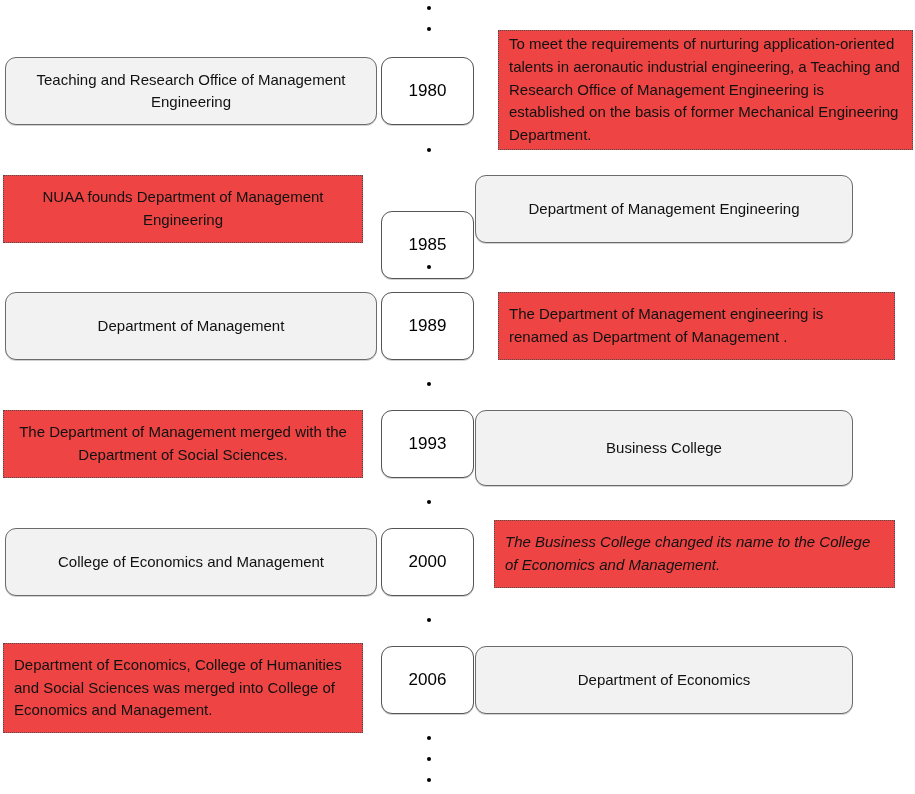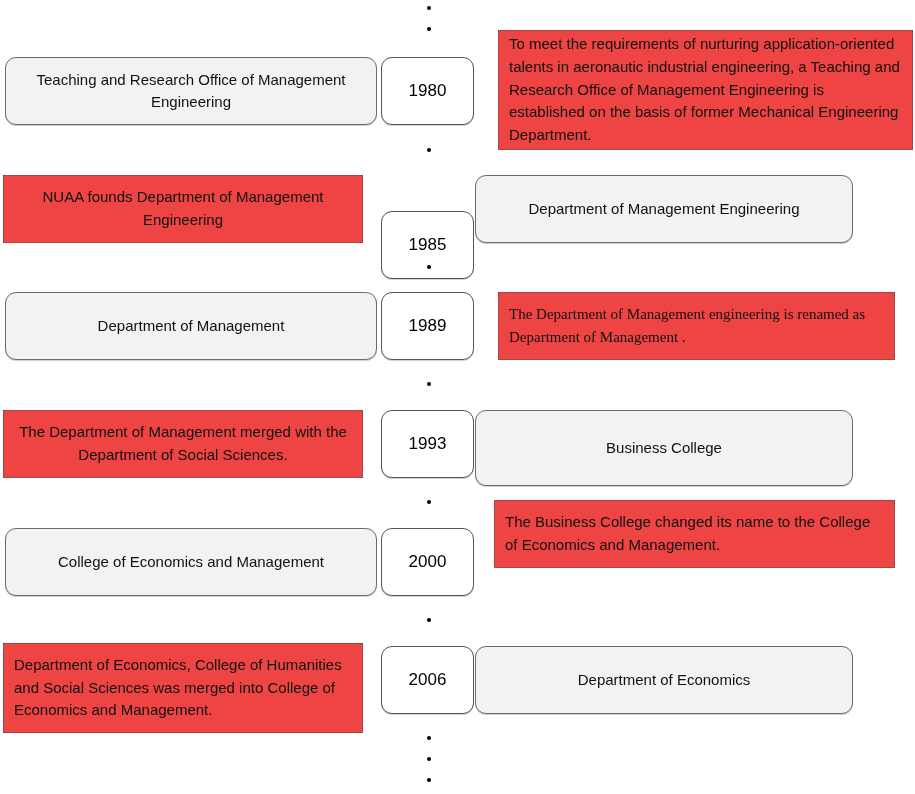--- a/index.html
+++ b/index.html
@@ -104,37 +104,37 @@
   <div class="year-box" style="left:381px; top:175px; width:93px; height:68px;margin-top:36px;">1985</div>
 
   <div class="name-box" style="left:475px; top:175px; width:378px; height:68px;">Department of Management Engineering</div>
 
   <div class="spine-dot" style="left:427px; top:265px;"></div>
 
   <div class="name-box" style="left:5px; top:292px; width:372px; height:68px;">Department of Management</div>
 
   <div class="year-box" style="left:381px; top:292px; width:93px; height:68px;">1989</div>
 
-  <div class="desc-box left-text" style="left:498px; top:292px; width:397px; height:68px;font-family:Liberation Serif, serif;">The Department of Management engineering is renamed as Department of Management .</div>
+  <div class="desc-box left-text" style="left:498px; top:292px; width:397px; height:68px;">The Department of Management engineering is renamed as Department of Management .</div>
 
   <div class="spine-dot" style="left:427px; top:382px;"></div>
 
   <div class="desc-box center-text" style="left:3px; top:410px; width:360px; height:68px;">The Department of Management merged with the Department of Social Sciences.</div>
 
   <div class="year-box" style="left:381px; top:410px; width:93px; height:68px;">1993</div>
 
   <div class="name-box" style="left:475px; top:410px; width:378px; height:76px;">Business College</div>
 
   <div class="spine-dot" style="left:427px; top:500px;"></div>
 
   <div class="name-box" style="left:5px; top:528px; width:372px; height:68px;">College of Economics and Management</div>
 
   <div class="year-box" style="left:381px; top:528px; width:93px; height:68px;">2000</div>
 
-  <div class="desc-box left-text" style="left:494px; top:500px; width:401px; height:68px;">The Business College changed its name to the College of Economics and Management.</div>
+  <div class="desc-box left-text" style="left:494px; top:520px; width:401px; height:68px;font-style:italic;">The Business College changed its name to the College of Economics and Management.</div>
 
   <div class="spine-dot" style="left:427px; top:618px;"></div>
 
   <div class="desc-box left-text" style="left:3px; top:643px; width:360px; height:90px;">Department of Economics, College of Humanities and Social Sciences was merged into College of Economics and Management.</div>
 
   <div class="year-box" style="left:381px; top:646px; width:93px; height:68px;">2006</div>
 
   <div class="name-box" style="left:475px; top:646px; width:378px; height:68px;">Department of Economics</div>
 
   <div class="spine-dot" style="left:427px; top:736px;"></div>

